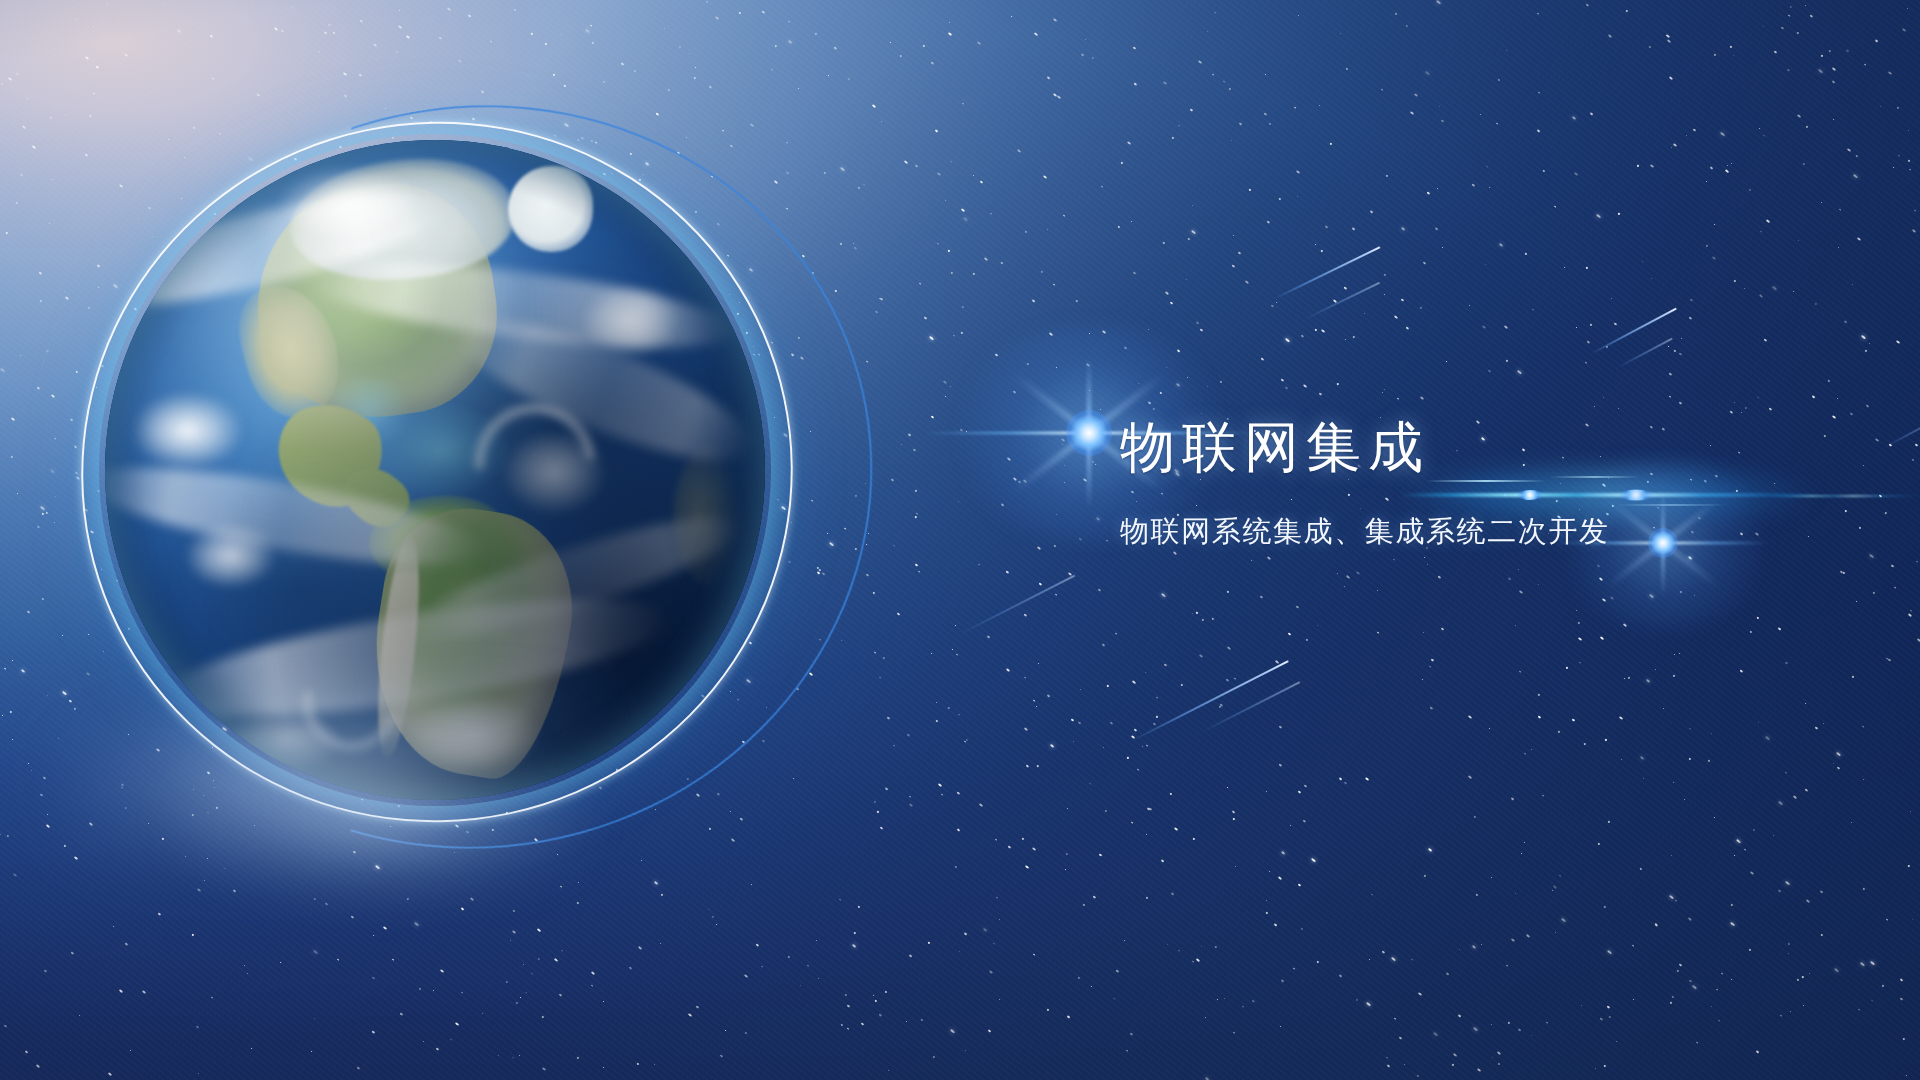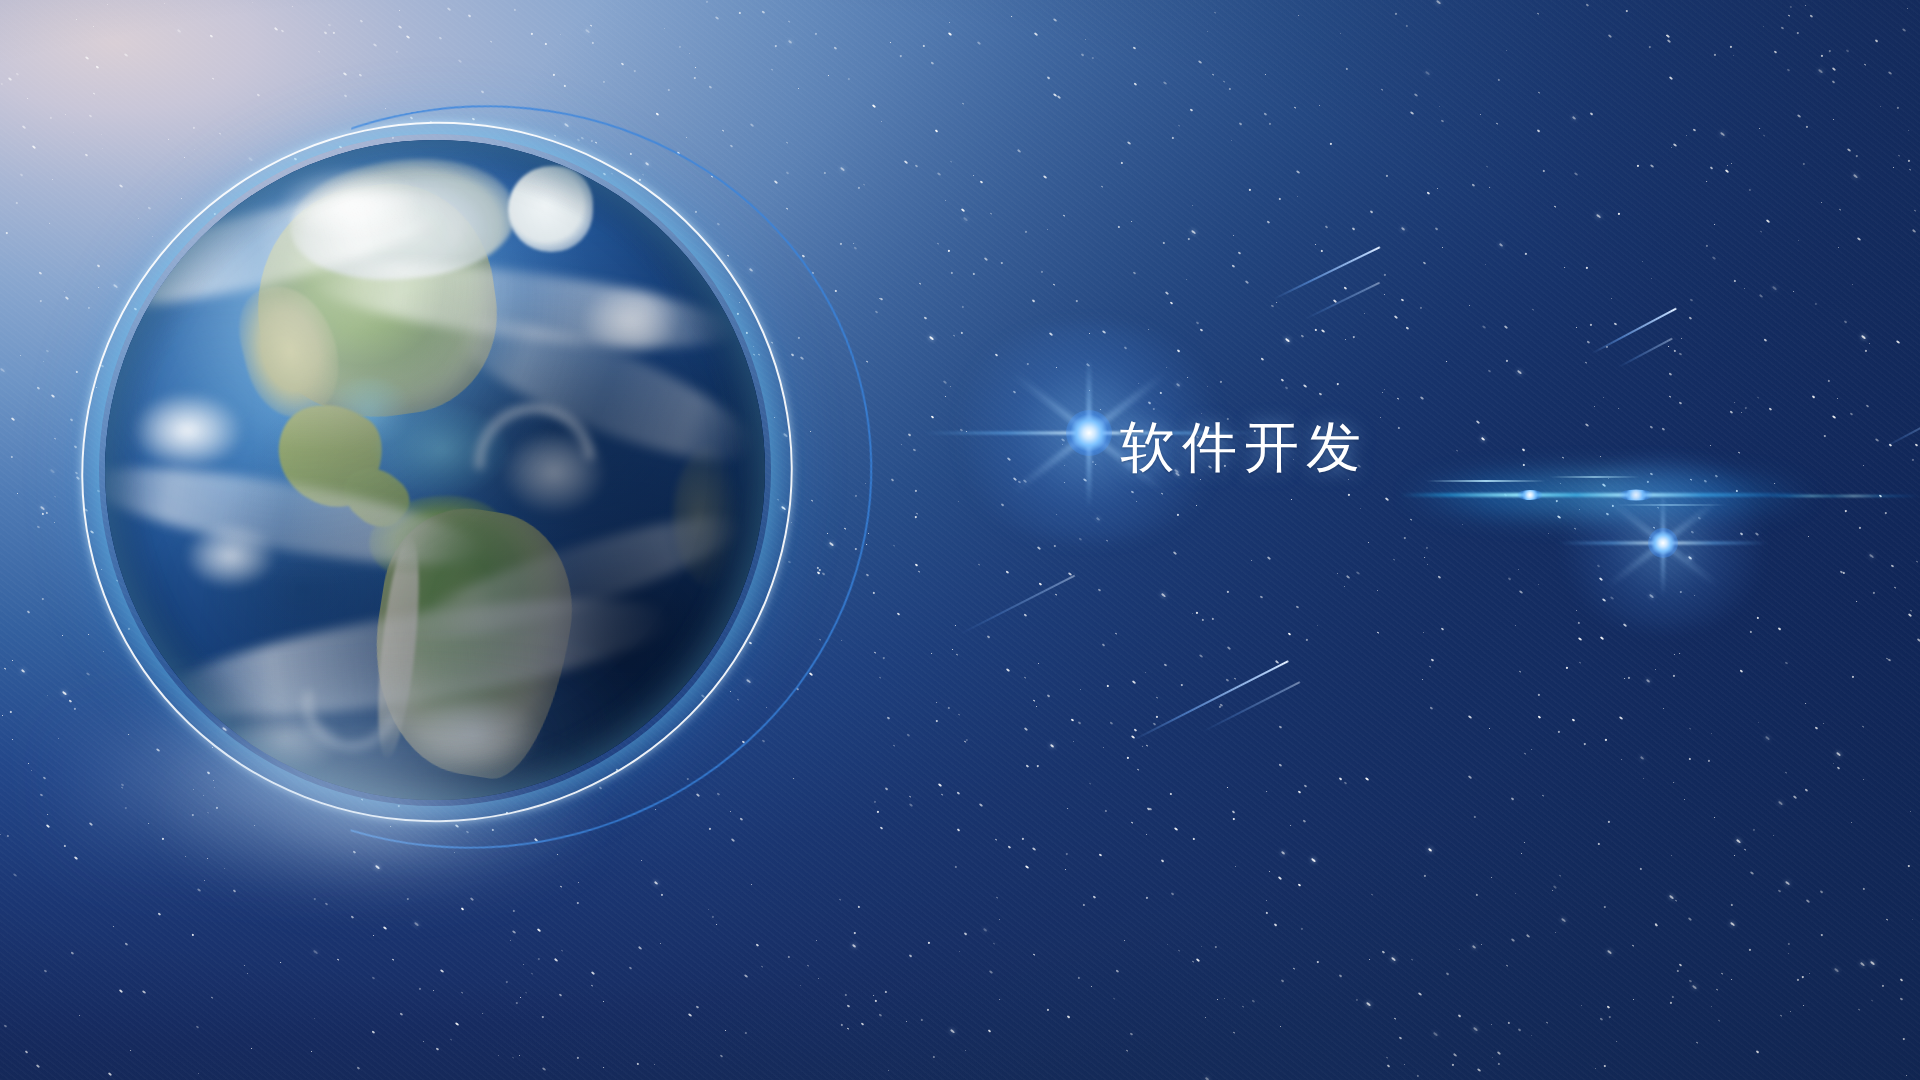--- a/index.html
+++ b/index.html
@@ -1746,16 +1746,17 @@
     <div class="flare-v" style="width:4px;height:106px;opacity:.85;"></div>
     <div class="flare-h" style="width:210px;height:3px;opacity:.9;"></div>
     <div class="flare-core" style="width:30px;height:30px;"></div>
   </div>
 
   <div class="streak" style="left:1770px;top:486px;width:150px;height:20px;opacity:.6;">
     <div class="streak-main" style="height:2px;"></div>
   </div>
 
   <div id="copy">
-    <div class="headline">软件开发</div>
+    <div class="headline">物联网集成</div>
+    <div class="sub">物联网系统集成、集成系统二次开发</div>
   </div>
 
 </div>
 
 </body></html>

